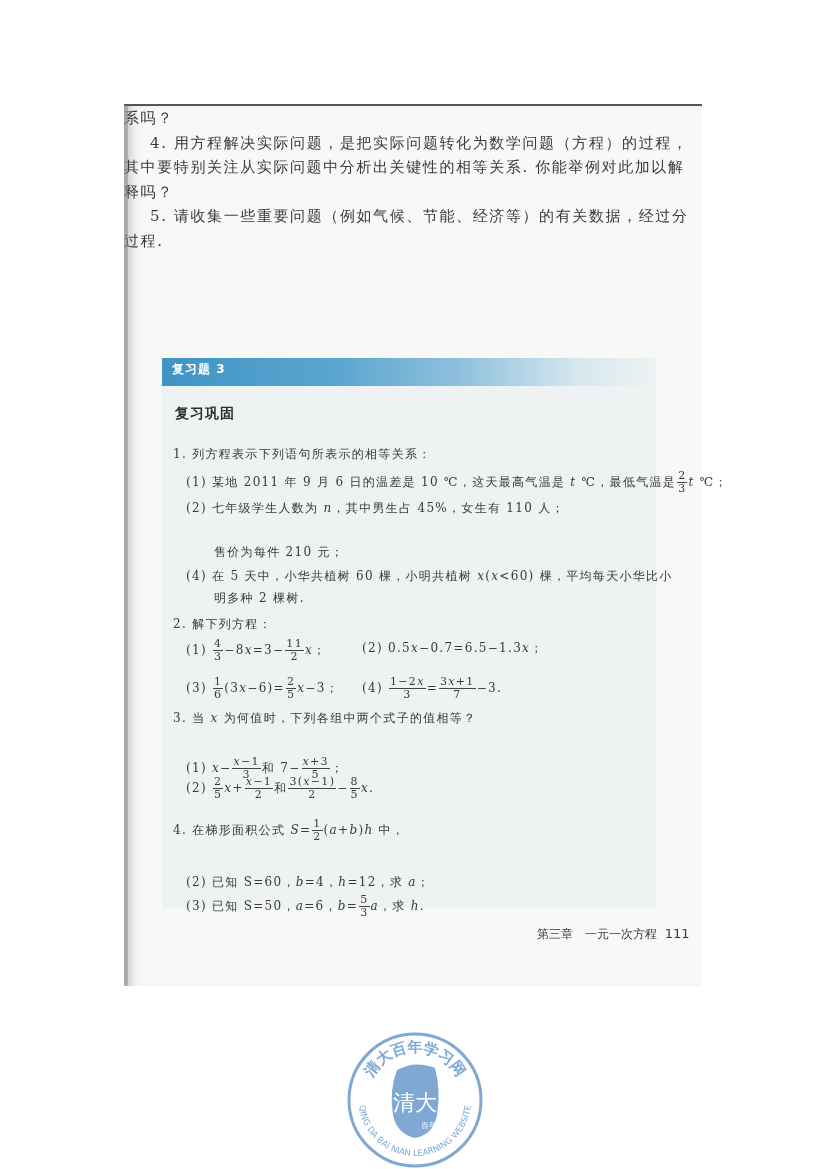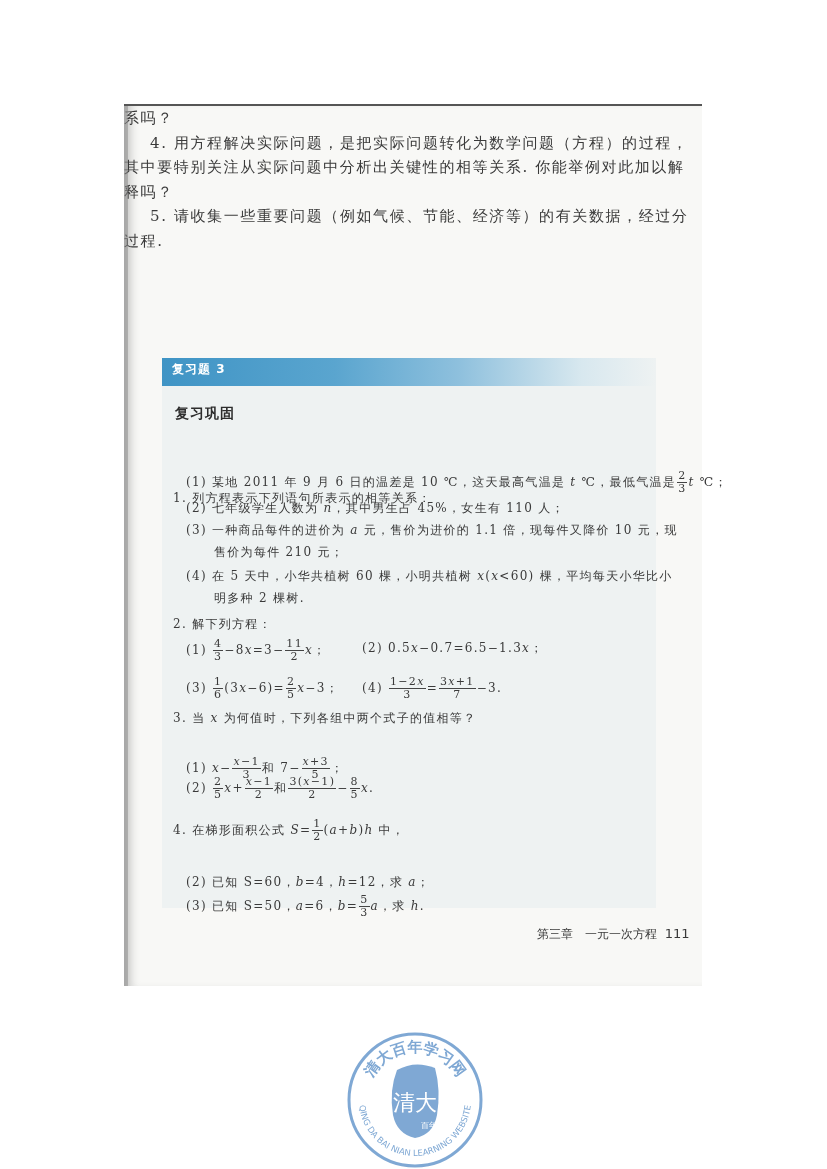--- a/index.html
+++ b/index.html
@@ -62,24 +62,23 @@
     <p class="indent">5. 请收集一些重要问题（例如气候、节能、经济等）的有关数据，经过分</p>
     <p>过程.</p>
   </div>
 
   <div class="review-box">
     <div class="review-header">
       <span class="review-title">复习题 3</span>
     </div>
     <div class="section-title">复习巩固</div>
 
-    <div class="q" style="left:11px; top:86px;margin-top:44px;">1. 列方程表示下列语句所表示的相等关系：</div>
+    <div class="q" style="left:11px; top:86px;">1. 列方程表示下列语句所表示的相等关系：</div>
     <div class="q" style="left:24px; top:112px;">(1) 某地 2011 年 9 月 6 日的温差是 10 ℃，这天最高气温是 <i class="v">t</i> ℃，最低气温是<span class="frac"><span class="num">2</span><span class="den">3</span></span><i class="v">t</i> ℃；</div>
     <div class="q" style="left:24px; top:140px;">(2) 七年级学生人数为 <i class="v">n</i>，其中男生占 45%，女生有 110 人；</div>
-    <div class="q" style="left:24px; top:162px;">(3) 一种商品每件的进价为 <i class="v">a</i> 元，售价为进价的 1.1 倍，现每件又降价 10 元，现</div>
     <div class="q" style="left:52px; top:184px;">售价为每件 210 元；</div>
     <div class="q" style="left:24px; top:208px;">(4) 在 5 天中，小华共植树 60 棵，小明共植树 <i class="v">x</i>(<i class="v">x</i>&lt;60) 棵，平均每天小华比小</div>
     <div class="q" style="left:52px; top:230px;">明多种 2 棵树.</div>
 
     <div class="q" style="left:11px; top:256px;">2. 解下列方程：</div>
     <div class="q" style="left:24px; top:280px;">(1) <span class="frac"><span class="num">4</span><span class="den">3</span></span>−8<i class="v">x</i>=3−<span class="frac"><span class="num">11</span><span class="den">2</span></span><i class="v">x</i>；</div>
     <div class="q" style="left:200px; top:280px;">(2) 0.5<i class="v">x</i>−0.7=6.5−1.3<i class="v">x</i>；</div>
     <div class="q" style="left:24px; top:318px;">(3) <span class="frac"><span class="num">1</span><span class="den">6</span></span>(3<i class="v">x</i>−6)=<span class="frac"><span class="num">2</span><span class="den">5</span></span><i class="v">x</i>−3；</div>
     <div class="q" style="left:200px; top:318px;">(4) <span class="frac"><span class="num">1−2<i class="v">x</i></span><span class="den">3</span></span>=<span class="frac"><span class="num">3<i class="v">x</i>+1</span><span class="den">7</span></span>−3.</div>
 

